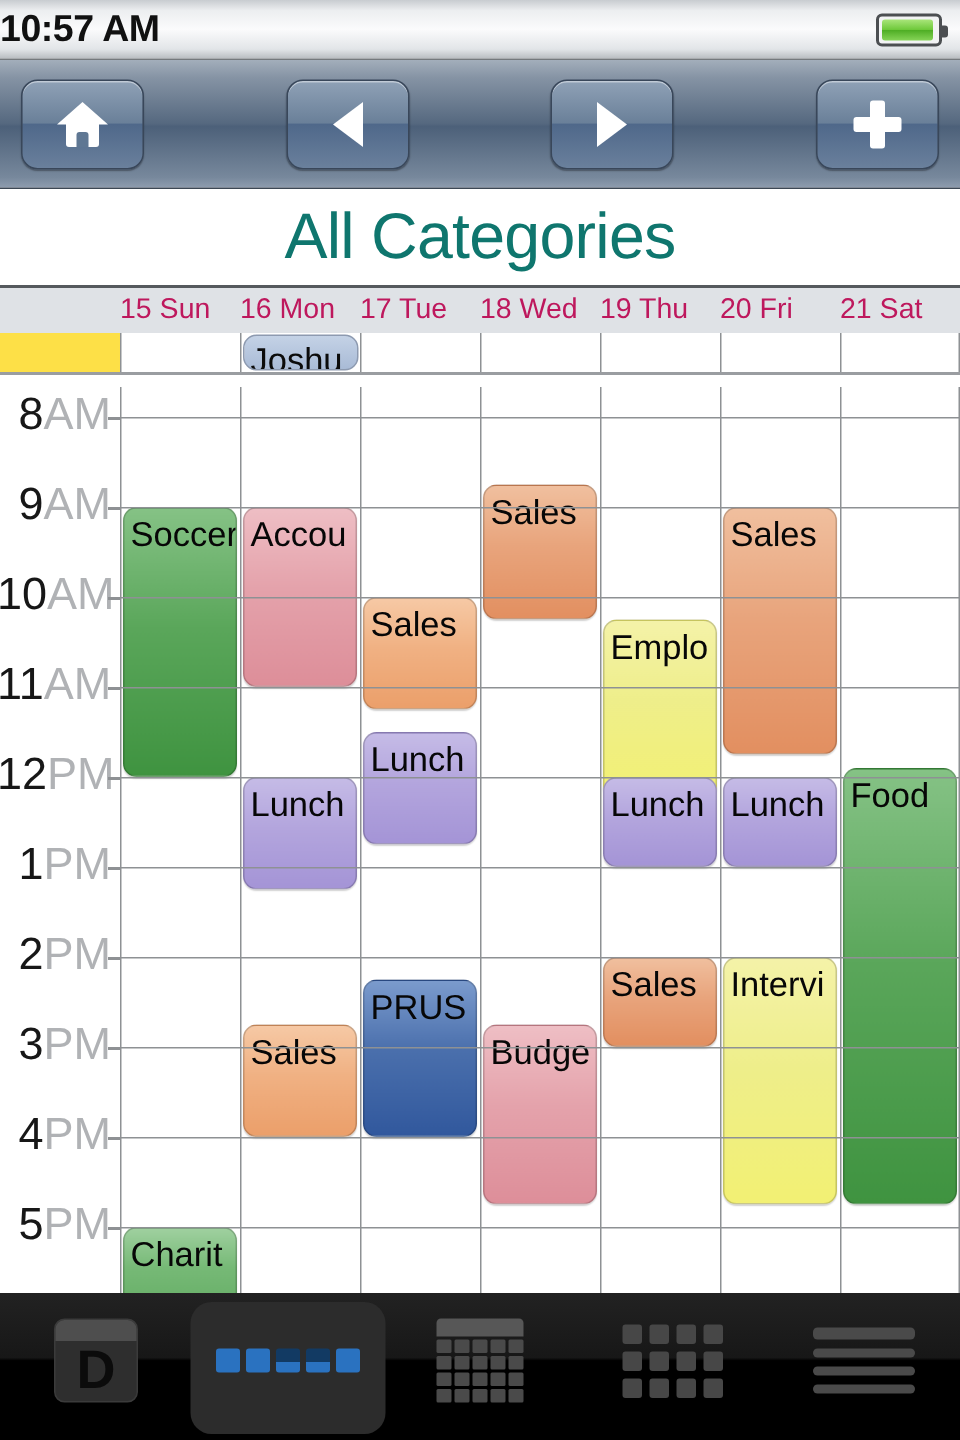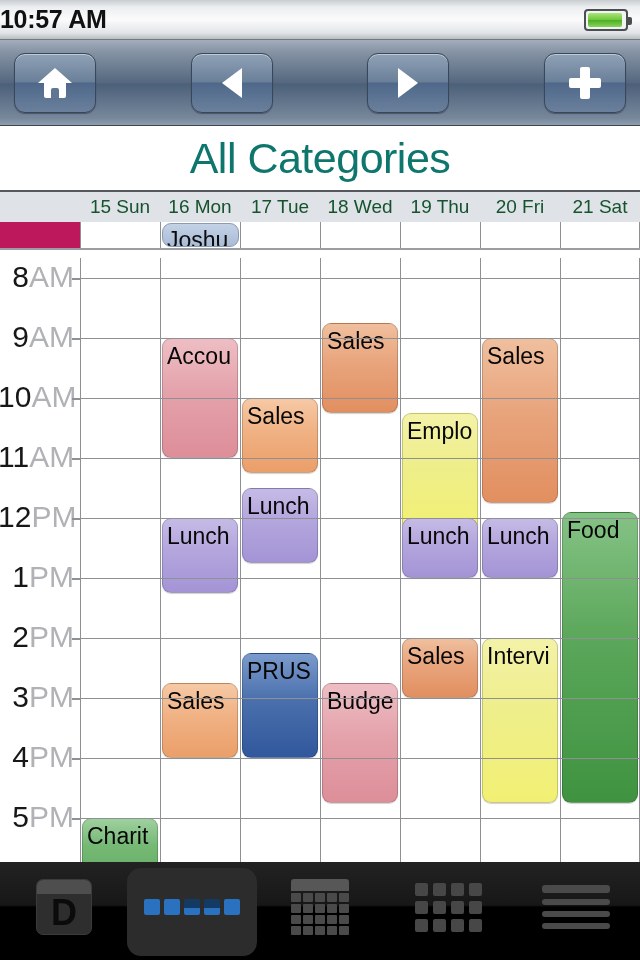--- a/index.html
+++ b/index.html
@@ -102,27 +102,27 @@
   }
   .title-bar .title { font-size: 43px; color: #0f766e; letter-spacing: -0.5px; }
 
   
   .dayhdr {
     position: absolute; left: 0; top: 192px; width: 640px; height: 30px;
     background: #dfe2e6;
     display: flex;
   }
   .dayhdr .gut { width: 80px; flex: none; }
-  .dayhdr .d { width: 80px; flex: none; text-align: center; font-size: 19px; color: #14532d;
+  .dayhdr .d { width: 80px; flex: none; text-align: left; font-size: 19px; color: #be185d;
                line-height: 30px; }
 
   
   .allday {
     position: absolute; left: 0; top: 222px; width: 640px; height: 28px;
-    background: #be185d; display: flex; border-bottom: 2px solid #9a9da1;
+    background: #fde047; display: flex; border-bottom: 2px solid #9a9da1;
   }
   .allday .gut { width: 80px; flex: none; }
   .allday .cell { width: 80px; flex: none; background: #fff; border-left: 1px solid #8e9194;
                   position: relative; }
   .allday .cell:last-child { border-right: 1px solid #8e9194; }
   .allday-ev {
     position: absolute; left: 1px; top: 1px; right: 1px; bottom: 1px;
     border-radius: 9px; border: 1px solid #8d9ab0;
     background: linear-gradient(to bottom, #c4d2e6 0%, #a9bbd6 100%);
     font-size: 23px; color: #0b0b0b; line-height: 32px; padding-left: 4px;
@@ -277,20 +277,21 @@
         <div class="tick" style="top: 560px;"></div>
       </div>
     <div class="cols" id="day-columns">
         <div class="col" style="left: 0px;"></div>
         <div class="col" style="left: 80px;"></div>
         <div class="col" style="left: 160px;"></div>
         <div class="col" style="left: 240px;"></div>
         <div class="col" style="left: 320px;"></div>
         <div class="col" style="left: 400px;"></div>
         <div class="col last" style="left: 480px;"></div>
+        <div class="ev" style="left: 2px; width: 76px; top: 80px; height: 180px; background: linear-gradient(rgb(133, 194, 133) 0%, rgb(90, 166, 90) 45%, rgb(63, 147, 64) 100%); border: 1px solid rgba(0, 0, 0, 0.18);">Soccer</div>
         <div class="ev" style="left: 2px; width: 76px; top: 560px; height: 60px; background: linear-gradient(rgb(159, 208, 159) 0%, rgb(118, 185, 118) 45%, rgb(100, 173, 100) 100%); border: 1px solid rgba(0, 0, 0, 0.18);">Charit</div>
         <div class="ev" style="left: 82px; width: 76px; top: 80px; height: 120px; background: linear-gradient(rgb(238, 190, 196) 0%, rgb(228, 162, 171) 45%, rgb(221, 142, 153) 100%); border: 1px solid rgba(0, 0, 0, 0.18);">Accou</div>
         <div class="ev" style="left: 82px; width: 76px; top: 260px; height: 75px; background: linear-gradient(rgb(197, 187, 230) 0%, rgb(179, 165, 221) 45%, rgb(164, 148, 214) 100%); border: 1px solid rgba(0, 0, 0, 0.18);">Lunch</div>
         <div class="ev" style="left: 82px; width: 76px; top: 425px; height: 75px; background: linear-gradient(rgb(246, 201, 165) 0%, rgb(240, 177, 131) 45%, rgb(235, 159, 106) 100%); border: 1px solid rgba(0, 0, 0, 0.18);">Sales</div>
         <div class="ev" style="left: 162px; width: 76px; top: 140px; height: 75px; background: linear-gradient(rgb(246, 201, 165) 0%, rgb(240, 177, 131) 45%, rgb(235, 159, 106) 100%); border: 1px solid rgba(0, 0, 0, 0.18);">Sales</div>
         <div class="ev" style="left: 162px; width: 76px; top: 230px; height: 75px; background: linear-gradient(rgb(197, 187, 230) 0%, rgb(179, 165, 221) 45%, rgb(164, 148, 214) 100%); border: 1px solid rgba(0, 0, 0, 0.18);">Lunch</div>
         <div class="ev" style="left: 162px; width: 76px; top: 395px; height: 105px; background: linear-gradient(rgb(123, 155, 205) 0%, rgb(74, 111, 172) 45%, rgb(49, 88, 157) 100%); border: 1px solid rgba(0, 0, 0, 0.18);">PRUS</div>
         <div class="ev" style="left: 242px; width: 76px; top: 65px; height: 90px; background: linear-gradient(rgb(240, 191, 158) 0%, rgb(232, 164, 124) 45%, rgb(226, 143, 96) 100%); border: 1px solid rgba(0, 0, 0, 0.18);">Sales</div>
         <div class="ev" style="left: 242px; width: 76px; top: 425px; height: 120px; background: linear-gradient(rgb(238, 190, 196) 0%, rgb(228, 162, 171) 45%, rgb(221, 142, 153) 100%); border: 1px solid rgba(0, 0, 0, 0.18);">Budge</div>
         <div class="ev" style="left: 322px; width: 76px; top: 155px; height: 120px; background: linear-gradient(rgb(244, 242, 168) 0%, rgb(238, 238, 138) 45%, rgb(242, 240, 115) 100%); border: 1px solid rgba(0, 0, 0, 0.18);">Emplo</div>

